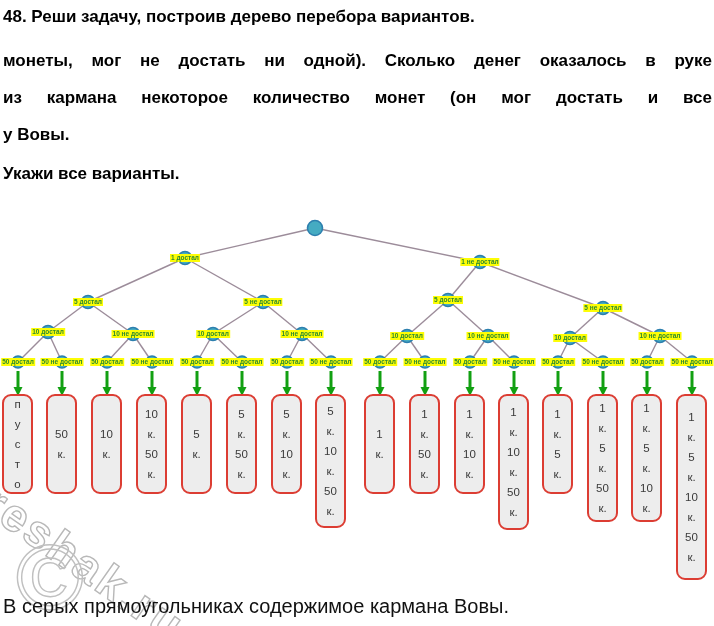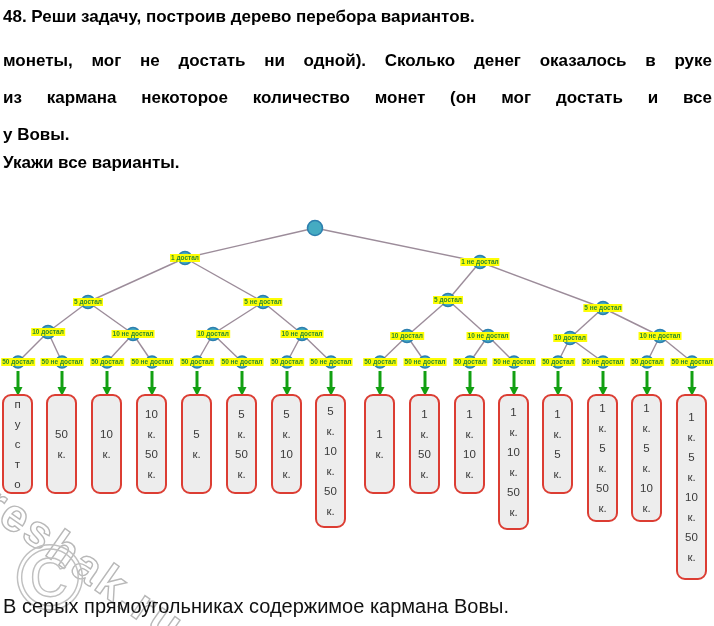--- a/index.html
+++ b/index.html
@@ -8,21 +8,21 @@
     font-family:"Liberation Sans",sans-serif;overflow:hidden;color:#000;padding-left:16px;
   }
   .header{position:absolute;left:3px;top:5px;width:709px;}
   .title{font-size:17px;font-weight:700;line-height:24px;}
   .problem{margin-top:13px;}
   .problem-line{
     font-size:17px;font-weight:700;line-height:37px;
     text-align:justify;text-align-last:justify;white-space:normal;
   }
   .problem-line.no-just{text-align:right;text-align-last:left;}
-  .instruction{font-size:17px;font-weight:700;}
+  .instruction{margin-top:11px;font-size:17px;font-weight:700;}
   #tree-layer{position:absolute;left:0;top:0;z-index:1;}
   .branch-label{
     position:absolute;transform:translate(-50%,-50%);
     background:#fdfd06;color:#2e8b2e;font-size:6.5px;font-weight:700;
     line-height:8px;padding:0 1px;white-space:nowrap;z-index:2;
   }
   .result-box{
     position:absolute;box-sizing:border-box;width:31px;
     background:#ededed;border:2px solid #dc3d33;border-radius:9px;
     display:flex;flex-direction:column;justify-content:center;align-items:center;

